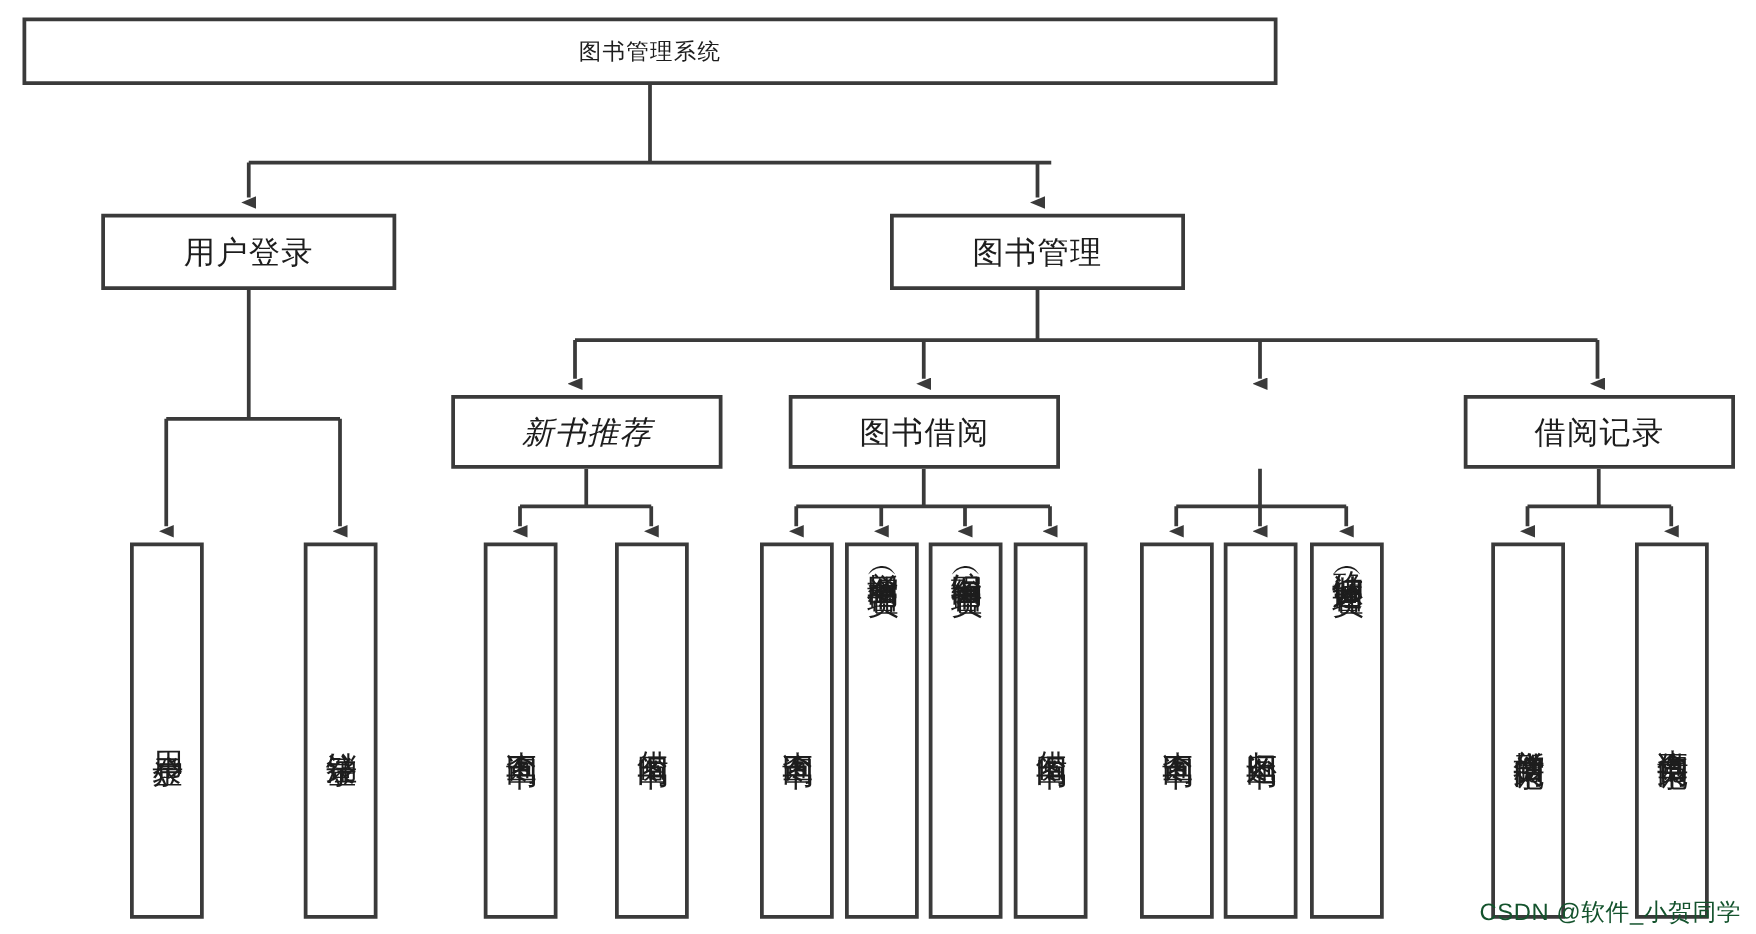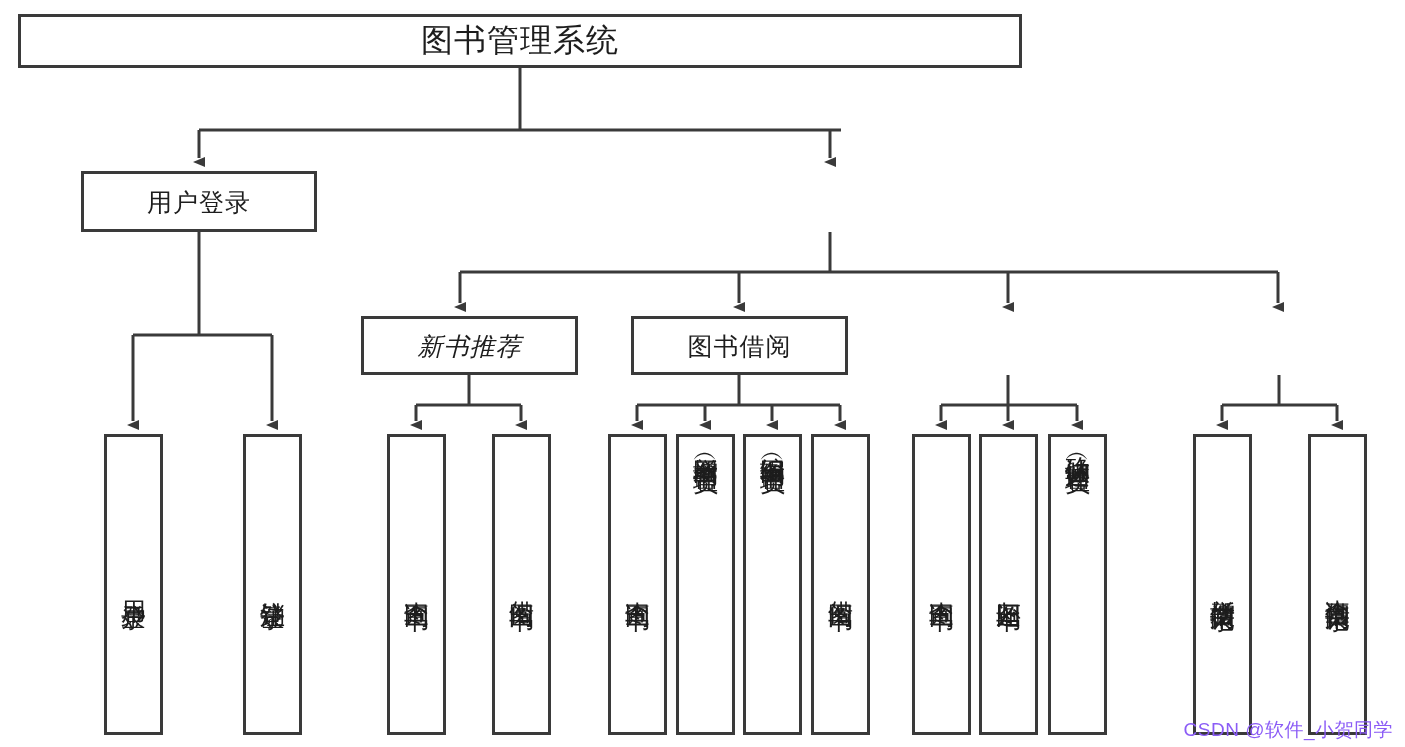--- a/index.html
+++ b/index.html
@@ -40,21 +40,21 @@
     text-align: center;
     line-height: 1.12;
   }
   
   .node.horiz .label {
     font-size: 25px;
     letter-spacing: 1px;
     white-space: nowrap;
   }
   .node.root .label {
-    font-size: 32px;
+    font-size: 18px;
   }
   
   .node.vert {
     align-items: flex-start;
     justify-content: center;
     padding-top: 0;
   }
   .node.vert .label {
     writing-mode: vertical-rl;
     text-orientation: upright;
@@ -64,21 +64,21 @@
     white-space: nowrap;
   }
   .node.vert.mid {
     align-items: center;
   }
   .watermark {
     position: absolute;
     right: 12px;
     bottom: 4px;
     font-size: 19px;
-    color: #8b5cf6;
+    color: #14532d;
     letter-spacing: 0.5px;
     white-space: nowrap;
     user-select: none;
   }
 </style>
 </head>
 <body>
 
 <div id="canvas">
 
@@ -132,27 +132,33 @@
     </g>
   </svg>
 
   <div class="node horiz root" style="left:18px; top:14px; width:1004px; height:54px;">
     <span class="label">图书管理系统</span>
   </div>
 
   <div class="node horiz" style="left:81px; top:171px; width:236px; height:61px;">
     <span class="label">用户登录</span>
   </div>
+  <div class="node horiz" style="left:712px; top:171px; width:236px; height:61px;">
+    <span class="label">图书管理</span>
+  </div>
 
   <div class="node horiz" style="left:361px; top:316px; width:217px; height:59px;font-style:italic;">
     <span class="label">新书推荐</span>
   </div>
   <div class="node horiz" style="left:631px; top:316px; width:217px; height:59px;">
     <span class="label">图书借阅</span>
   </div>
+  <div class="node horiz" style="left:1171px; top:316px; width:217px; height:59px;">
+    <span class="label">借阅记录</span>
+  </div>
 
   <div class="node vert mid" style="left:104px; top:434px; width:59px; height:301px;">
     <span class="label">用户登录</span>
   </div>
   <div class="node vert mid" style="left:243px; top:434px; width:59px; height:301px;">
     <span class="label">注销登录</span>
   </div>
 
   <div class="node vert mid" style="left:387px; top:434px; width:59px; height:301px;">
     <span class="label">查询图书</span>

